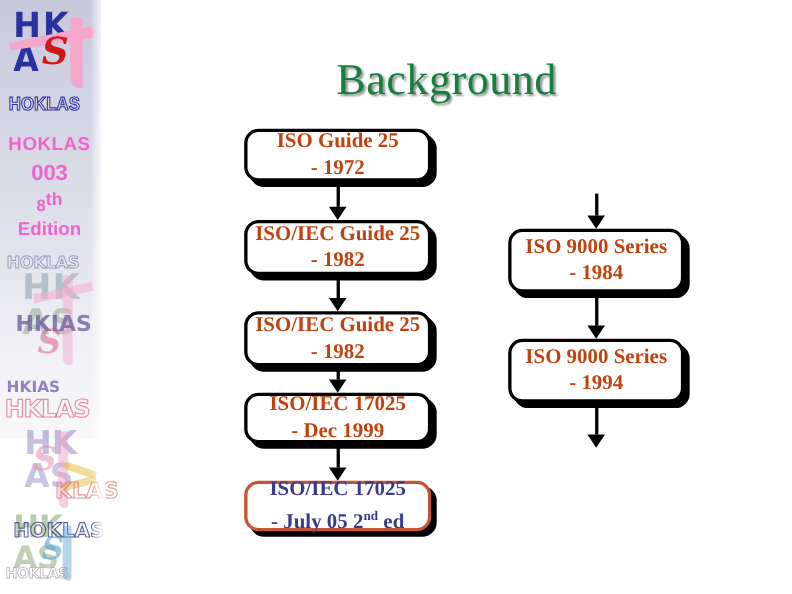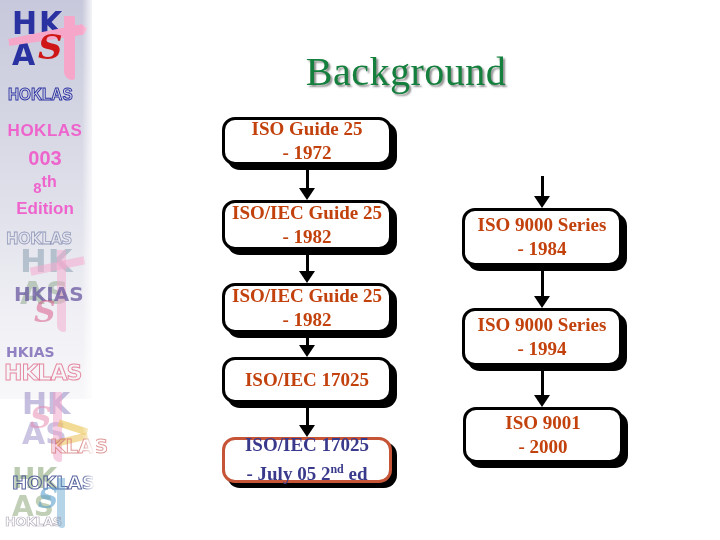--- a/index.html
+++ b/index.html
@@ -196,20 +196,21 @@
     <div>ISO/IEC Guide 25</div>
     <div>- 1982</div>
   </div>
   <div class="arrow a-l3">
       <div class="stem"></div>
       <div class="head"></div>
     </div>
 
   <div class="node n-l4">
     <div>ISO/IEC 17025</div>
+    <div>- Dec 1999</div>
   </div>
   <div class="arrow a-l4">
       <div class="stem"></div>
       <div class="head"></div>
     </div>
 
   <div class="node n-l5 node-highlight">
     <div>ISO/IEC 17025</div>
     <div><span>- July 05 2</span><sup>nd</sup><span> ed</span></div>
   </div>
@@ -230,18 +231,14 @@
 
   <div class="node n-r3">
     <div>ISO 9000 Series</div>
     <div>- 1994</div>
   </div>
   <div class="arrow a-r3">
       <div class="stem"></div>
       <div class="head"></div>
     </div>
 
-  <div class="node n-r4">
-    <div>ISO 9001</div>
-    <div>- 2000</div>
-  </div>
 
 </div>
 
 </body></html>

